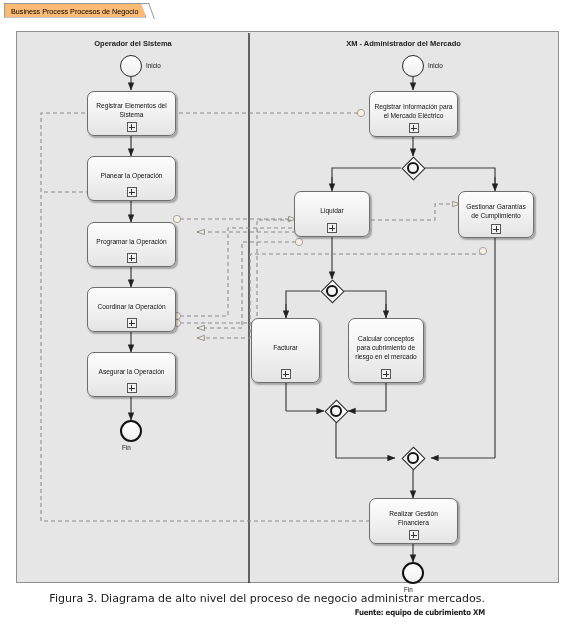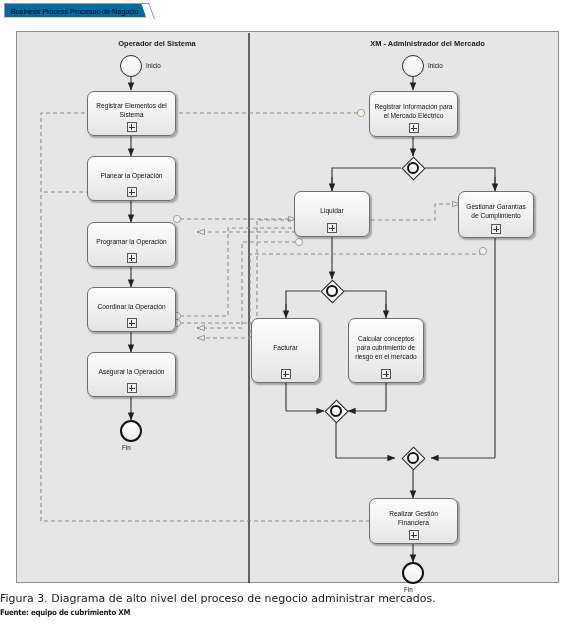--- a/index.html
+++ b/index.html
@@ -23,21 +23,21 @@
   }
   
   #tab {
     position: absolute;
     left: 4px;
     top: 3px;
     height: 15px;
     padding: 0 7px 0 6px;
     border: 1px solid #9a9a9a;
     border-bottom: 1px solid #c8c8c8;
-    background: #0369a1;
+    background: #fdba74;
     font-size: 7.2px;
     line-height: 15px;
     color: #000000;
     white-space: nowrap;
     box-sizing: border-box;
   }
   #tab::after {
     content: "";
     position: absolute;
     right: -7px;
@@ -67,21 +67,20 @@
     width: 543px;
     height: 552px;
   }
   .pool-title {
     position: absolute;
     font-size: 7.5px;
     font-weight: bold;
     color: #202020;
     text-align: center;
     white-space: nowrap;
-    padding-left: 24px;
   }
   
   .task {
     position: absolute;
     background: linear-gradient(to bottom, #fdfdfd 0%, #f3f3f3 45%, #e4e4e4 100%);
     border: 1px solid #6d6d6d;
     border-radius: 7px;
     box-sizing: border-box;
     box-shadow: 1.5px 1.5px 1.5px rgba(0,0,0,0.28);
     display: flex;
@@ -153,21 +152,21 @@
     border-radius: 50%;
     box-sizing: border-box;
     background: transparent;
   }
   
   #caption {
     position: absolute;
     left: 0;
     top: 592px;
     width: 485px;
-    text-align: left;
+    text-align: right;
   }
   #caption-main {
     font-family: "DejaVu Sans", sans-serif;
     font-size: 11px;
     color: #1a1a1a;
     display: block;
   }
   #caption-source {
     font-family: "DejaVu Sans Condensed", "DejaVu Sans", sans-serif;
     font-size: 7.8px;

